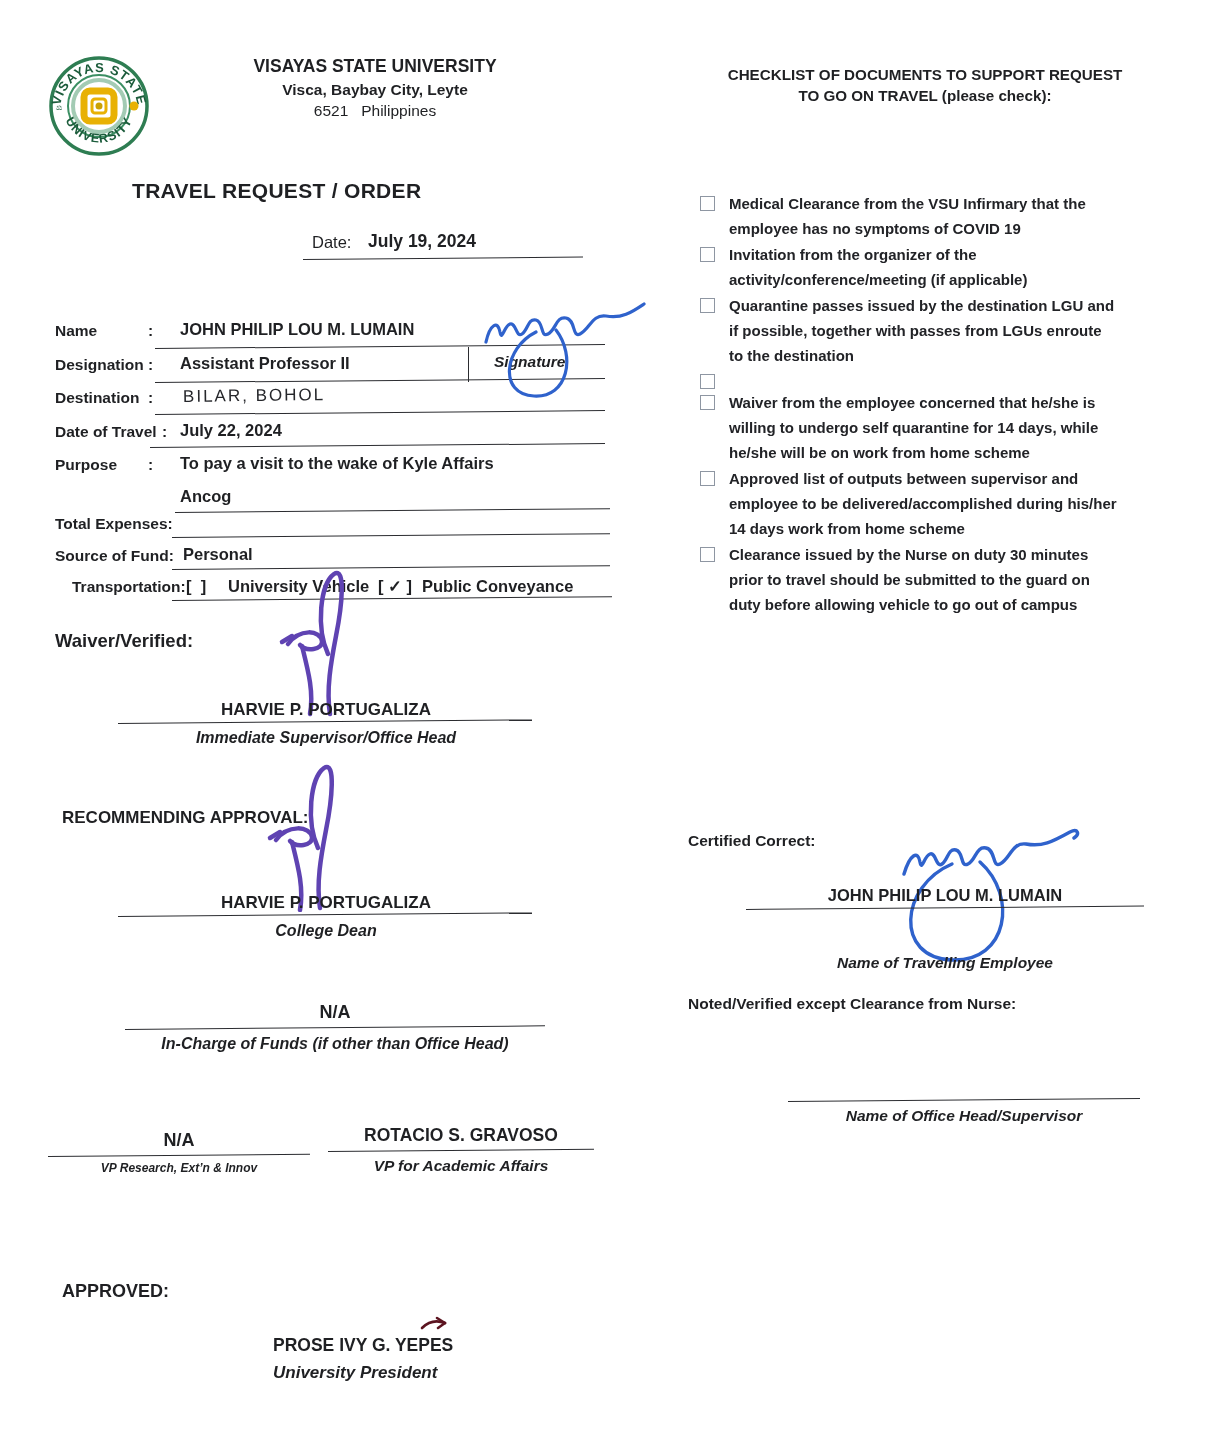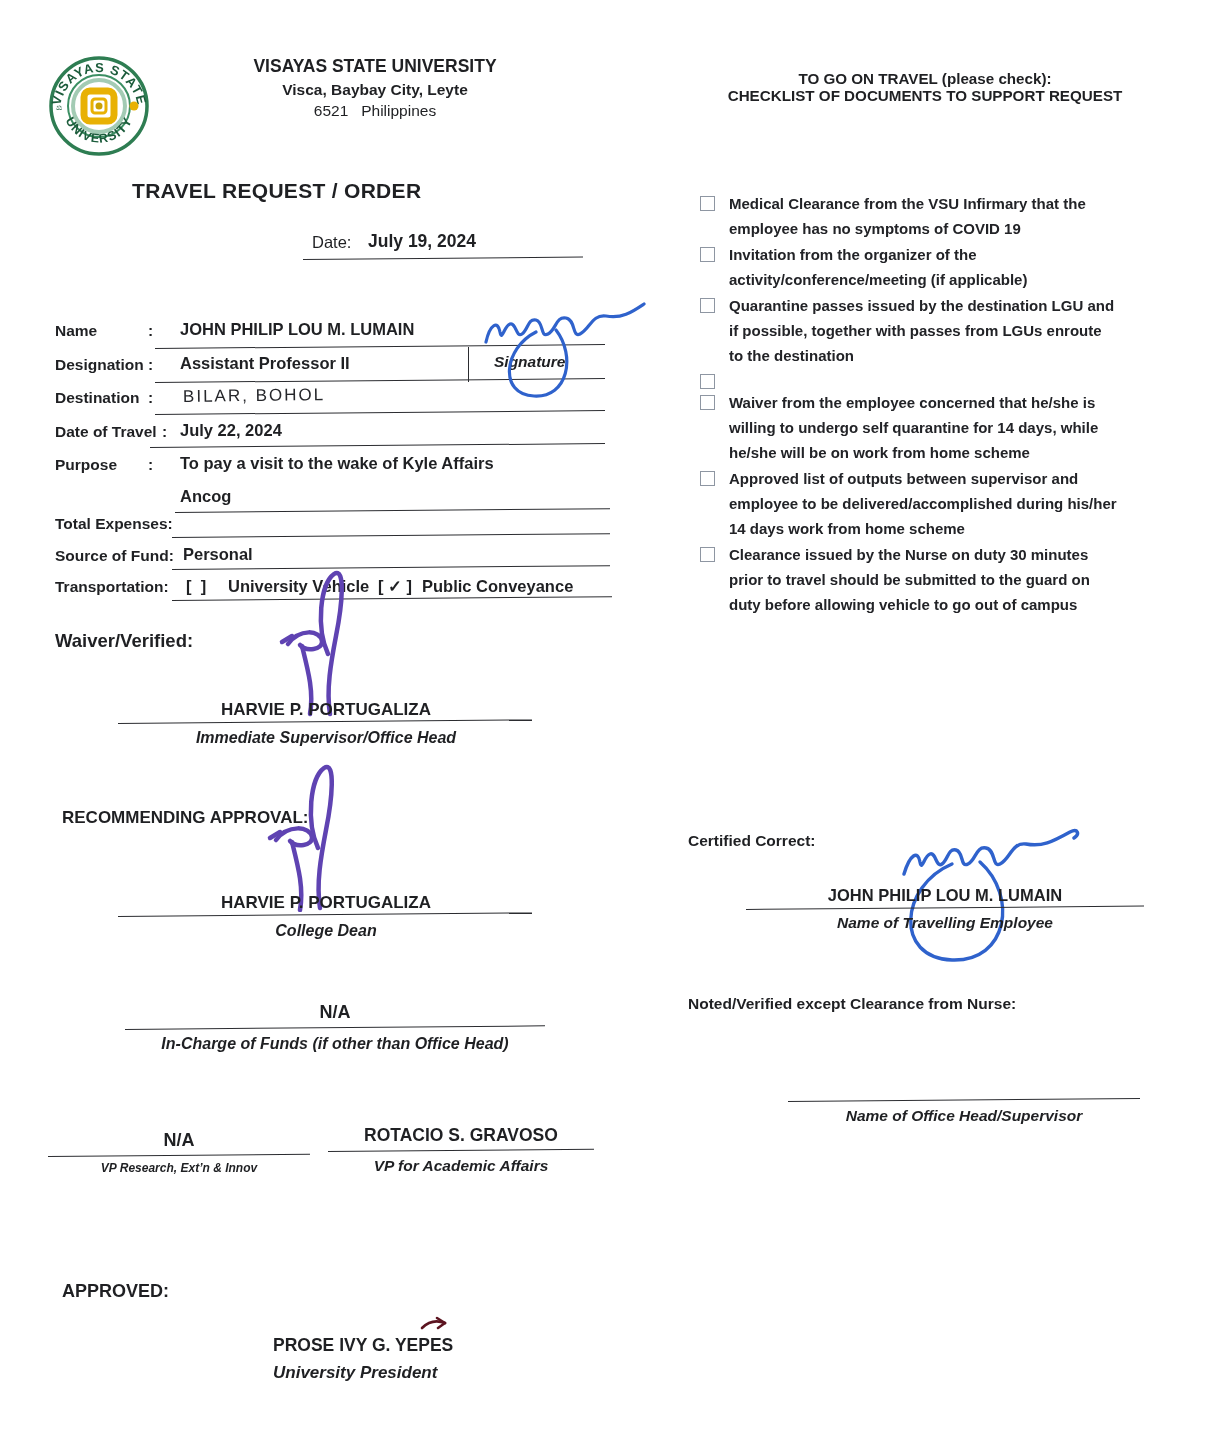--- a/index.html
+++ b/index.html
@@ -94,21 +94,21 @@
   <div class="rule" style="left:175px;top:512px;width:435px;"></div>
 
   <span class="abs lbl" style="left:55px;top:515px;">Total Expenses:</span>
   <span class="abs val" style="left:180px;top:513px;"></span>
   <div class="rule" style="left:172px;top:537px;width:438px;"></div>
 
   <span class="abs lbl" style="left:55px;top:547px;">Source of Fund:</span>
   <span class="abs val" style="left:183px;top:545px;">Personal</span>
   <div class="rule" style="left:172px;top:569px;width:438px;"></div>
 
-  <span class="abs lbl" style="left:55px;top:578px;text-align:center;">Transportation:</span>
+  <span class="abs lbl" style="left:72px;top:578px;text-align:center;">Transportation:</span>
   <span class="abs val" style="left:186px;top:577px;">[&nbsp;&nbsp;]</span>
   <span class="abs val" style="left:228px;top:577px;">University Vehicle</span>
   <span class="abs val" style="left:378px;top:577px;">[&nbsp;✓&nbsp;]</span>
   <span class="abs val" style="left:422px;top:577px;">Public Conveyance</span>
   <div class="rule" style="left:172px;top:600px;width:440px;"></div>
 
   <div class="abs b nw" style="left:55px;top:630px;font-size:18.5px;">Waiver/Verified:</div>
 
   <div class="abs sig" style="left:276px;top:566px;">
     <svg width="82" height="152" viewBox="0 0 82 152">
@@ -161,22 +161,22 @@
       <g fill="none" stroke="#5c1420" stroke-width="2.6" stroke-linecap="round">
         <path d="M2,12 C9,5 17,4 25,7"></path>
         <path d="M25,7 L17,2"></path>
         <path d="M25,7 L18,12"></path>
       </g>
     </svg>
   </div>
   <div class="abs role nw" style="left:273px;top:1363px;font-size:17px;">University President</div>
 
   <div class="abs ctr" style="left:660px;top:66px;width:530px;">
+    <div class="b" style="font-size:15.2px;">CHECKLIST OF DOCUMENTS TO SUPPORT REQUEST</div>
     <div class="b" style="font-size:15.2px;margin-top:4px;">TO GO ON TRAVEL (please check):</div>
-    <div class="b" style="font-size:15.2px;">CHECKLIST OF DOCUMENTS TO SUPPORT REQUEST</div>
   </div>
 
   <div class="abs" style="left:700px;top:191px;width:470px;">
     <div class="cl-item">
       <span class="cl-box"></span>
       <span class="cl-txt">Medical Clearance from the VSU Infirmary that the employee has no symptoms of COVID 19</span>
     </div>
     <div class="cl-item">
       <span class="cl-box"></span>
       <span class="cl-txt">Invitation from the organizer of the activity/conference/meeting (if applicable)</span>
@@ -208,21 +208,21 @@
     <svg width="228" height="160" viewBox="0 0 228 160">
       <g fill="none" stroke="#2f62cc" stroke-width="3.4" stroke-linecap="round">
         <path d="M48,62 C54,42 62,38 64,50 C66,60 68,44 74,42 C80,40 80,56 86,52 C92,48 92,36 100,38 C108,40 104,56 112,52 C120,48 120,34 130,36 C140,38 136,56 144,52 C154,47 156,30 170,32 C186,35 196,30 214,20 C222,16 224,22 218,26"></path>
         <path d="M96,52 C44,74 38,146 96,148 C152,150 162,84 124,50"></path>
       </g>
     </svg>
   </div>
 
   <div class="abs ctr b nw" style="left:748px;top:886px;width:394px;font-size:16.5px;">JOHN PHILIP LOU M. LUMAIN</div>
   <div class="rule" style="left:746px;top:909px;width:398px;"></div>
-  <div class="abs ctr role nw" style="left:748px;top:914px;width:394px;font-size:15.5px;">Name of Travelling Employee</div>
+  <div class="abs ctr role nw" style="left:748px;top:954px;width:394px;font-size:15.5px;">Name of Travelling Employee</div>
 
   <div class="abs b nw" style="left:688px;top:995px;font-size:15.5px;">Noted/Verified except Clearance from Nurse:</div>
 
   <div class="rule" style="left:788px;top:1101px;width:352px;"></div>
   <div class="abs ctr role nw" style="left:788px;top:1107px;width:352px;font-size:15.5px;">Name of Office Head/Supervisor</div>
 
   <div class="abs sig" style="left:478px;top:292px;">
     <svg width="172" height="112" viewBox="0 0 172 112">
       <g fill="none" stroke="#2f62cc" stroke-width="3.2" stroke-linecap="round">
         <path d="M8,50 C12,32 20,28 22,40 C24,50 26,34 32,32 C38,30 38,46 44,42 C50,38 50,26 58,28 C66,30 62,46 70,42 C78,38 78,24 88,26 C98,28 94,46 102,42 C112,37 114,22 128,24 C144,27 154,20 166,12"></path>

